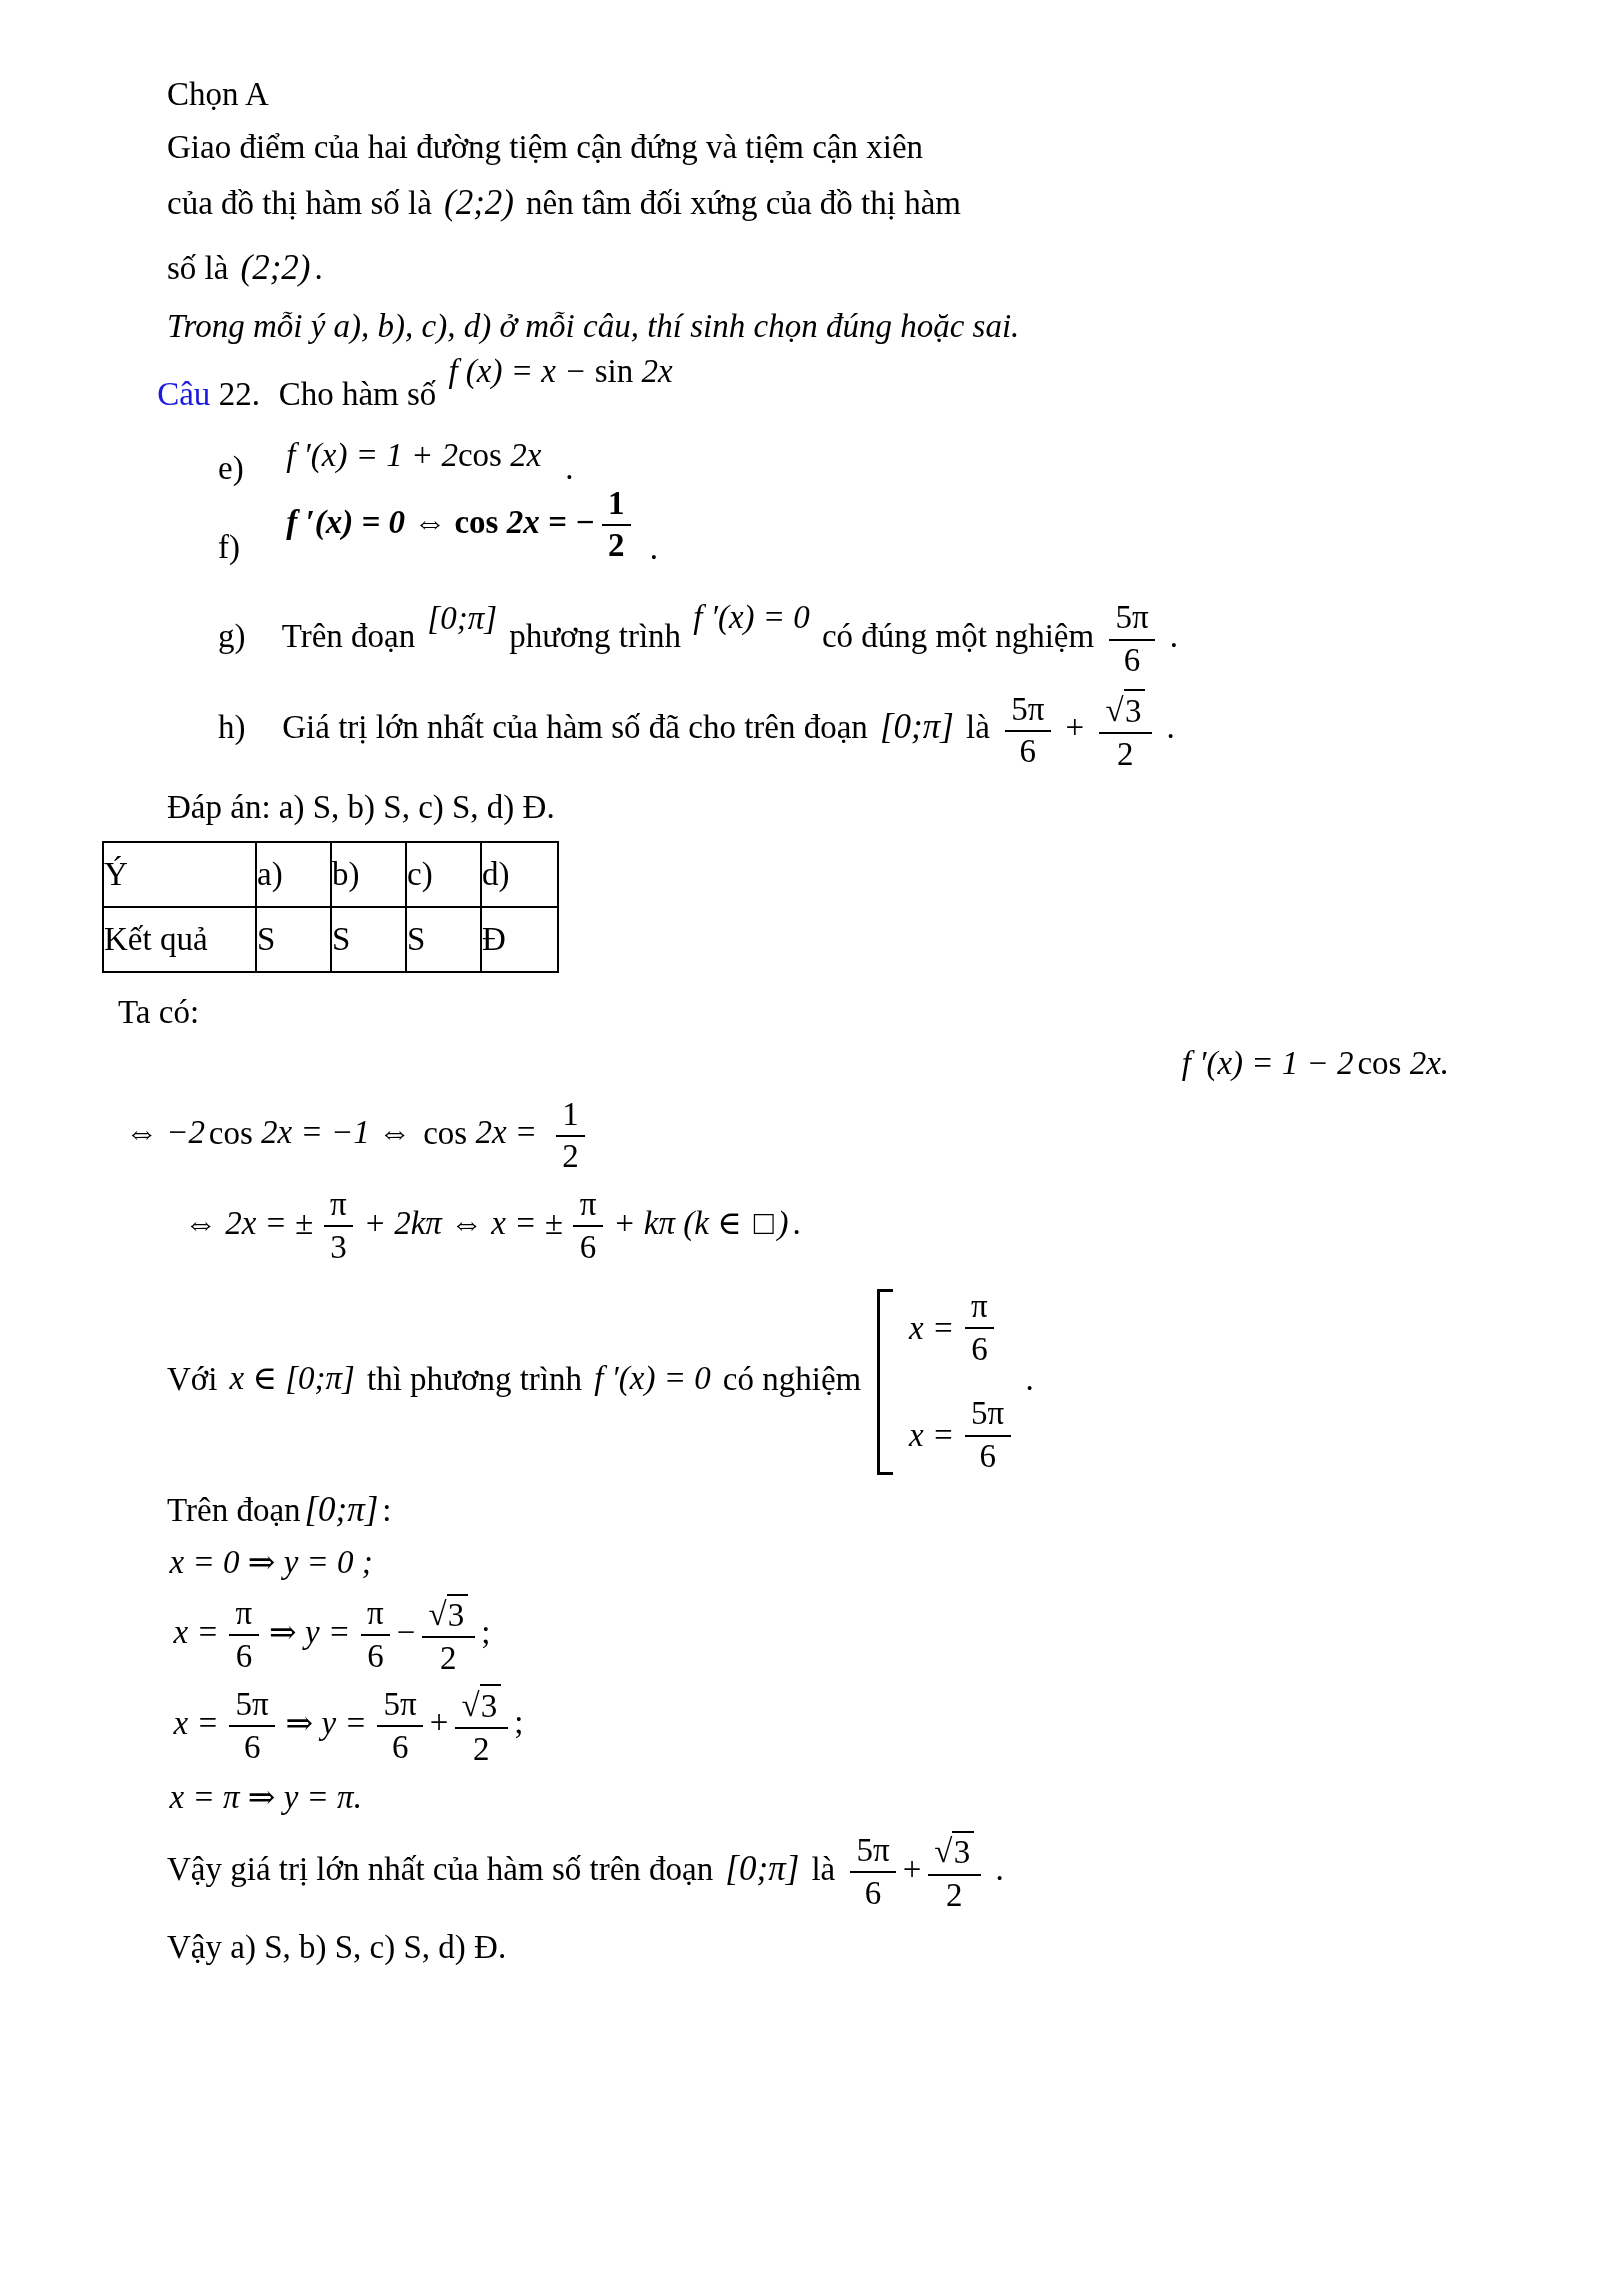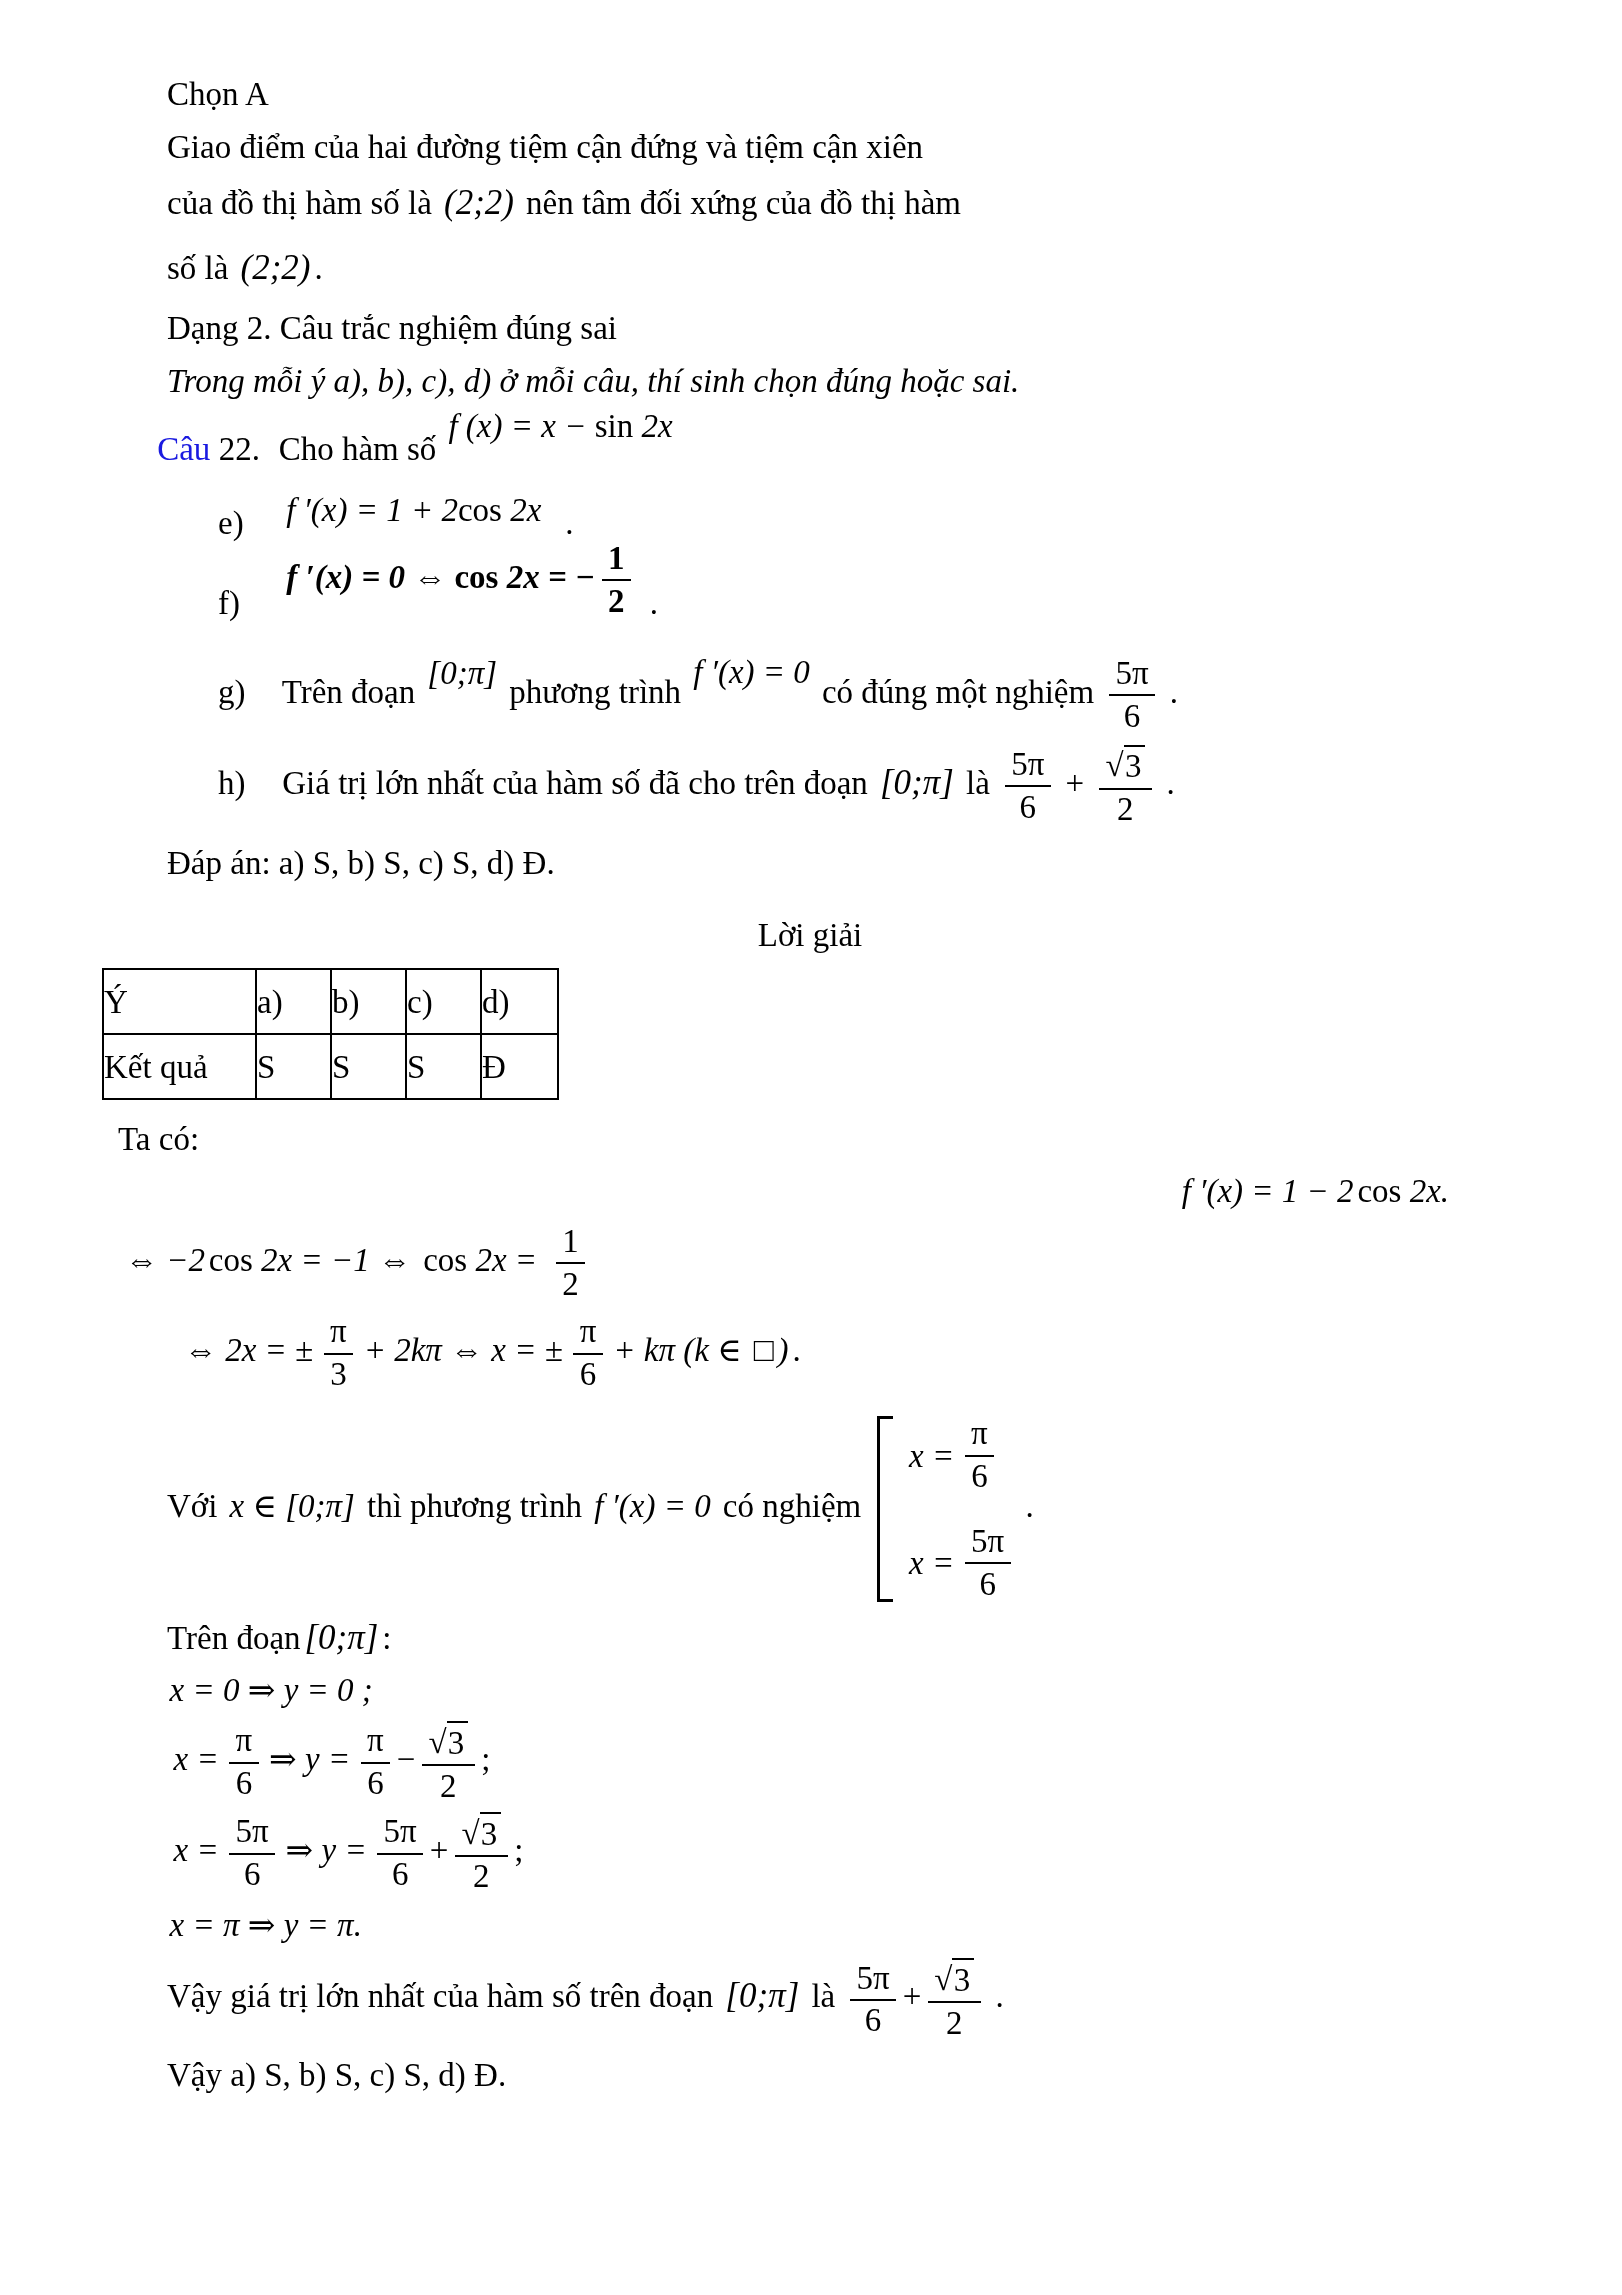--- a/index.html
+++ b/index.html
@@ -54,21 +54,20 @@
     <span>của đồ thị hàm số là</span>
     <span class="mi" style="font-size:35px">(2;2)</span>
     <span>nên tâm đối xứng của đồ thị hàm</span>
   </div>
 
   <div class="ln" style="margin-top:9.2px;line-height:1.6">
     <span>số là</span>
     <span class="mi" style="font-size:35px">(2;2)</span><span>.</span>
   </div>
 
-  <div class="ln b" style="margin-top:9.2px">Dạng 2. Câu trắc nghiệm đúng sai</div>
 
   <div class="ln it" style="margin-top:6.5px">Trong mỗi ý a), b), c), d) ở mỗi câu, thí sinh chọn đúng hoặc sai.</div>
 
   <div class="ln" style="margin-top:15.7px;line-height:1.8">
     <span class="b blue" style="margin-left:-9.8px">Câu</span>
     <span class="b">22.</span>
     <span style="margin-left:10.5px">Cho hàm số</span>
     <span class="r35 mi"><span>f (x) = x − </span><span class="fn">sin</span><span> 2x</span></span>
   </div>
 
@@ -113,21 +112,20 @@
     <span>+</span>
     <span class="frac">
         <span class="num"><span class="sqrt"><span class="sign">√</span><span class="rad">3</span></span></span>
         <span class="den">2</span>
       </span>
     <span>.</span>
   </div>
 
   <div class="ln b" style="margin-top:11.8px">Đáp án: a) S, b) S, c) S, d) Đ.</div>
 
-  <div class="ln b center" style="margin-top:26px">Lời giải</div>
 
   <table class="ans">
     <tbody>
         <tr>
       <td class="cl">Ý</td>
       <td class="cv">a)</td>
       <td class="cv">b)</td>
       <td class="cv">c)</td>
       <td class="cv" style="width:75px">d)</td>
     </tr>

